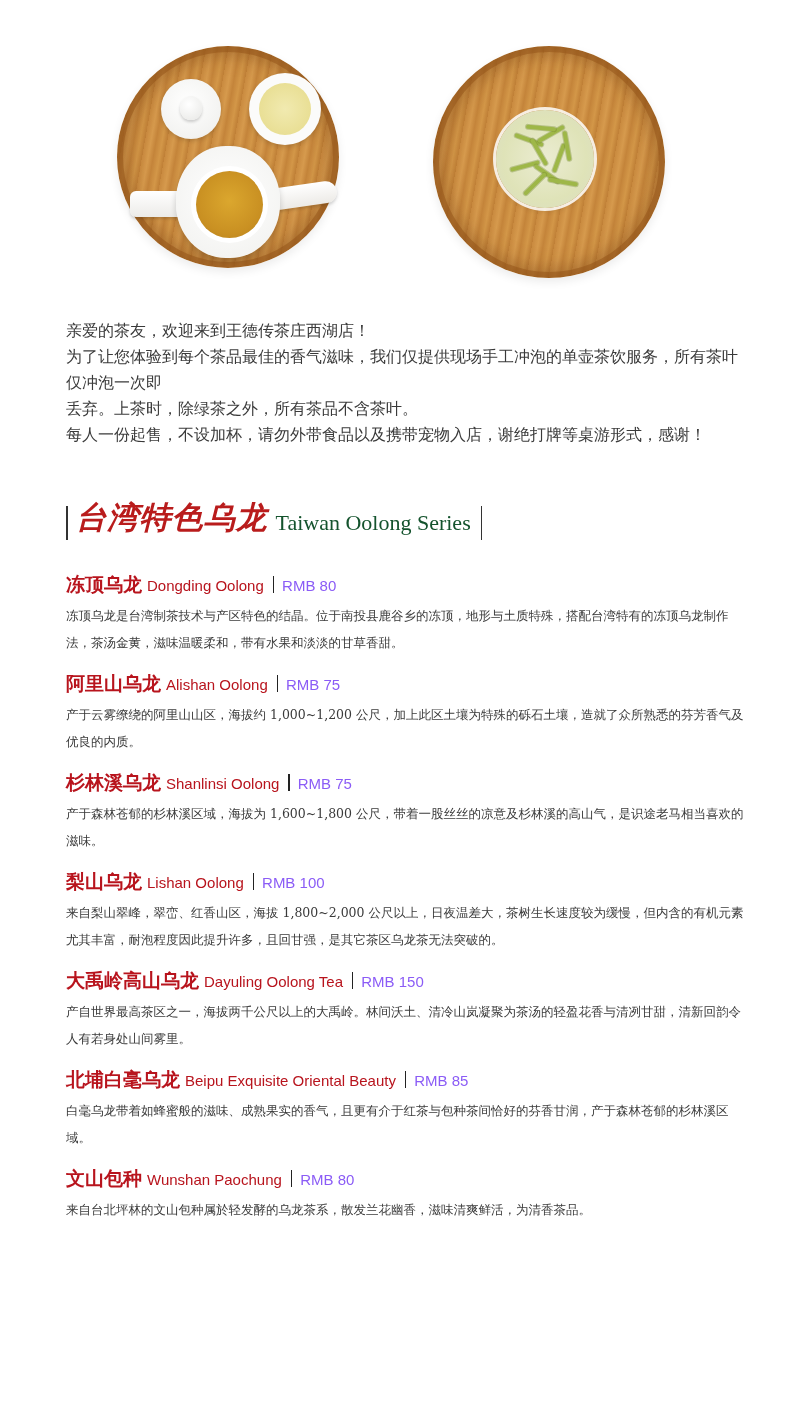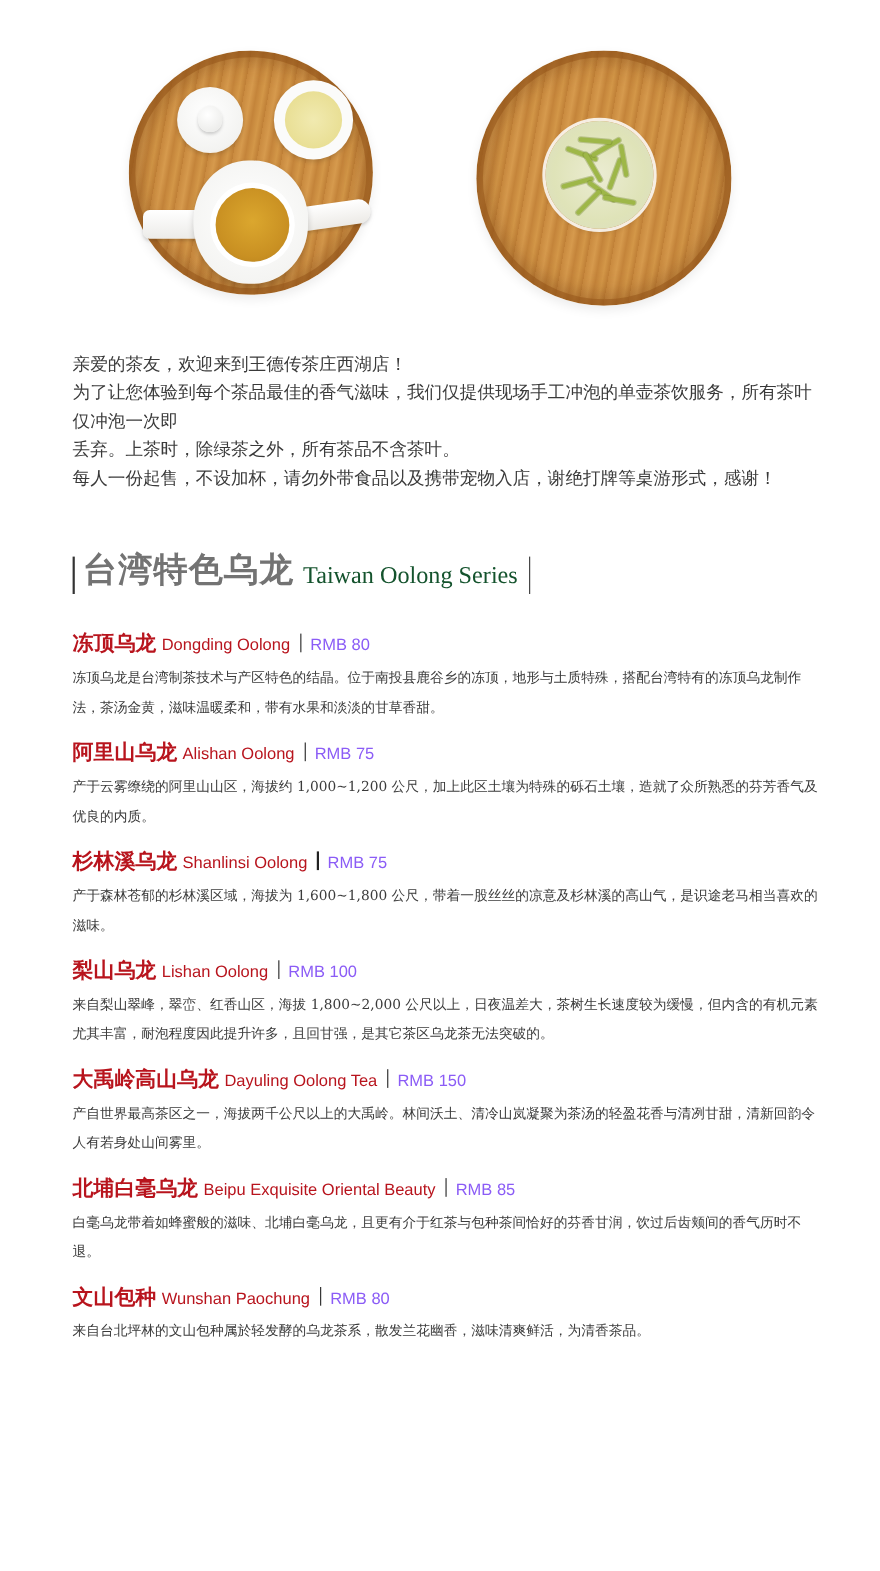--- a/index.html
+++ b/index.html
@@ -28,21 +28,21 @@
   .glass { position: absolute; left: 496px; top: 110px; width: 98px; height: 98px; border-radius: 50%; background: radial-gradient(circle, #ebecd2 0%, #dfe3b8 60%, #d9dcc4 100%); box-shadow: 0 0 0 3px rgba(255,255,255,0.85), 0 2px 6px rgba(0,0,0,0.15); overflow: hidden; }
   .leaf { position: absolute; width: 30px; height: 4px; border-radius: 3px; background: #9eb748; box-shadow: 0 0 0 1px rgba(110,130,40,0.35); }
 
   
   .intro { position: absolute; left: 66px; top: 318px; width: 680px; font-size: 16px; line-height: 26px; color: #3a3a3a; }
   .intro p { margin: 0; }
 
   
   .section-title { position: absolute; left: 66px; top: 503px; height: 40px; display: flex; align-items: center; }
   .bar { display: inline-block; width: 1.5px; height: 34px; background: #333; }
-  .title-cn { font-size: 31px; font-weight: bold; color: #737373; margin: 0 8px 10px 8px; letter-spacing: 1px; font-family: "DejaVu Serif", serif; }
+  .title-cn { font-size: 31px; font-weight: bold; color: #b91c1c; margin: 0 8px 10px 8px; letter-spacing: 1px; font-family: "DejaVu Serif", serif; font-style: italic; }
   .title-en { font-size: 22px; color: #14532d; margin-right: 10px; font-family: "Liberation Serif", serif; }
 
   
   .items { position: absolute; left: 66px; top: 572px; width: 680px; }
   .item { height: 99px; }
   .item-head { display: flex; align-items: baseline; height: 26px; }
   .cn-name { font-size: 19px; font-weight: bold; color: #b8141d; font-family: "DejaVu Serif", serif; }
   .en-name { font-size: 15px; color: #b8141d; margin-left: 5px; font-family: Liberation Sans, sans-serif; }
   .sep { display: inline-block; width: 1.3px; height: 17px; background: #222; margin: 0 8px 0 9px; position: relative; top: 2px; }
   .price { font-size: 15px; color: #8b5cf6; font-family: "Liberation Sans", sans-serif; }
@@ -145,21 +145,21 @@
     <p class="desc">产自世界最高茶区之一，海拔两千公尺以上的大禹岭。林间沃土、清冷山岚凝聚为茶汤的轻盈花香与清冽甘甜，清新回韵令人有若身处山间雾里。</p>
   </div>
 
   <div class="item">
     <div class="item-head">
       <span class="cn-name">北埔白毫乌龙</span>
       <span class="en-name">Beipu Exquisite Oriental Beauty</span>
       <span class="sep"></span>
       <span class="price">RMB 85</span>
     </div>
-    <p class="desc">白毫乌龙带着如蜂蜜般的滋味、北埔白毫乌龙，且更有介于红茶与包种茶间恰好的芬香甘润，饮过后齿颊间的香气历时不退。</p>
+    <p class="desc">白毫乌龙带着如蜂蜜般的滋味、成熟果实的香气，且更有介于红茶与包种茶间恰好的芬香甘润，产于森林苍郁的杉林溪区域。</p>
   </div>
 
   <div class="item">
     <div class="item-head">
       <span class="cn-name">文山包种</span>
       <span class="en-name">Wunshan Paochung</span>
       <span class="sep"></span>
       <span class="price">RMB 80</span>
     </div>
     <p class="desc">来自台北坪林的文山包种属於轻发酵的乌龙茶系，散发兰花幽香，滋味清爽鲜活，为清香茶品。</p>

